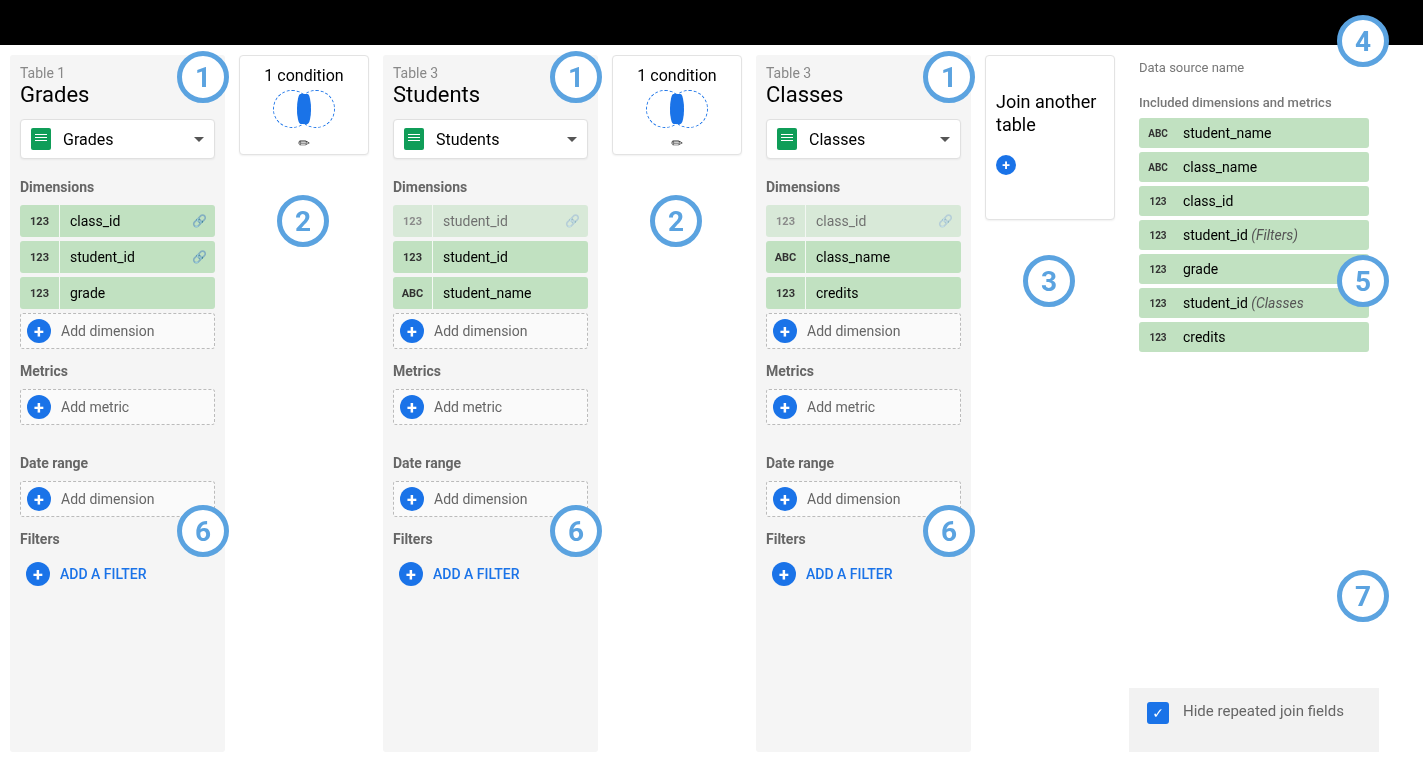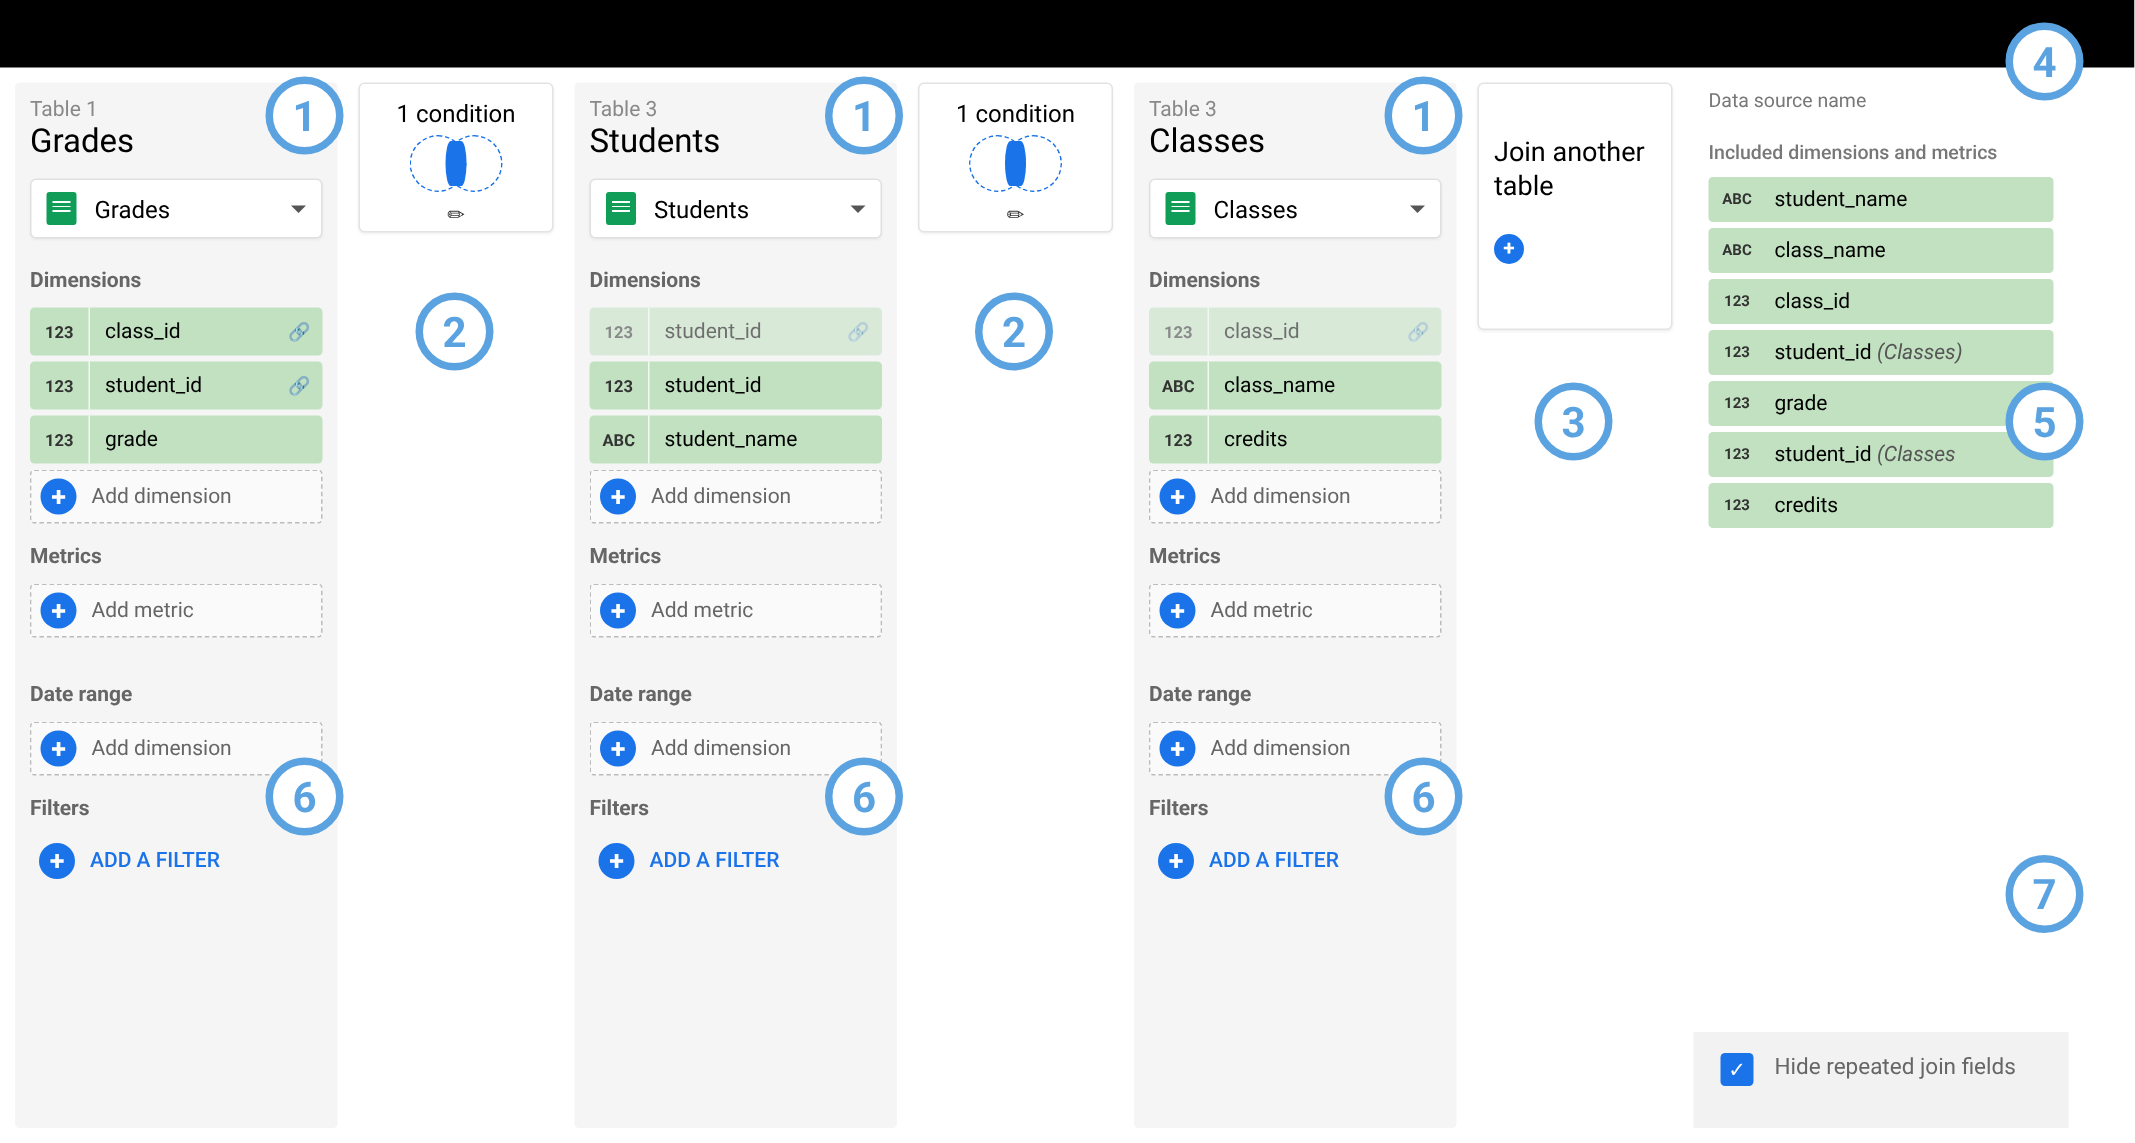--- a/index.html
+++ b/index.html
@@ -522,21 +522,21 @@
       <div class="rp-chip-type">ABC</div>
       <div class="rp-chip-name">class_name</div>
     </div>
     <div class="rp-chip">
       <div class="rp-chip-type">123</div>
       <div class="rp-chip-name">class_id</div>
     </div>
     <div class="callout-badge" style="top:200px; right:-10px;">5</div>
     <div class="rp-chip">
       <div class="rp-chip-type">123</div>
-      <div class="rp-chip-name"><span>student_id</span> <span class="chip-note">(Classes)</span></div>
+      <div class="rp-chip-name"><span>student_id</span> <span class="chip-note">(Filters)</span></div>
     </div>
     <div class="rp-chip">
       <div class="rp-chip-type">123</div>
       <div class="rp-chip-name">grade</div>
     </div>
     <div class="rp-chip">
       <div class="rp-chip-type">123</div>
       <div class="rp-chip-name"><span>student_id</span> <span class="chip-note">(Classes</span></div>
     </div>
     <div class="rp-chip">

